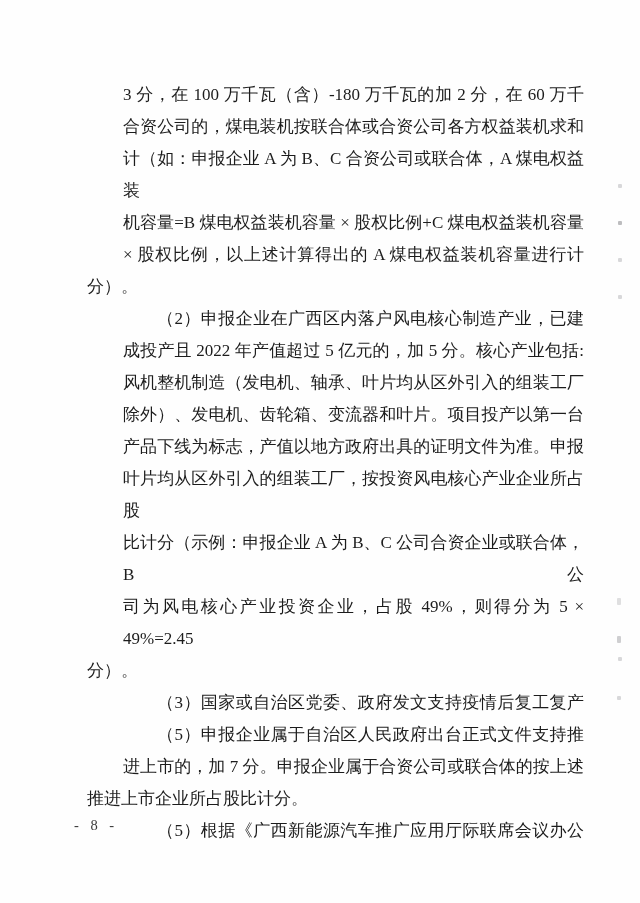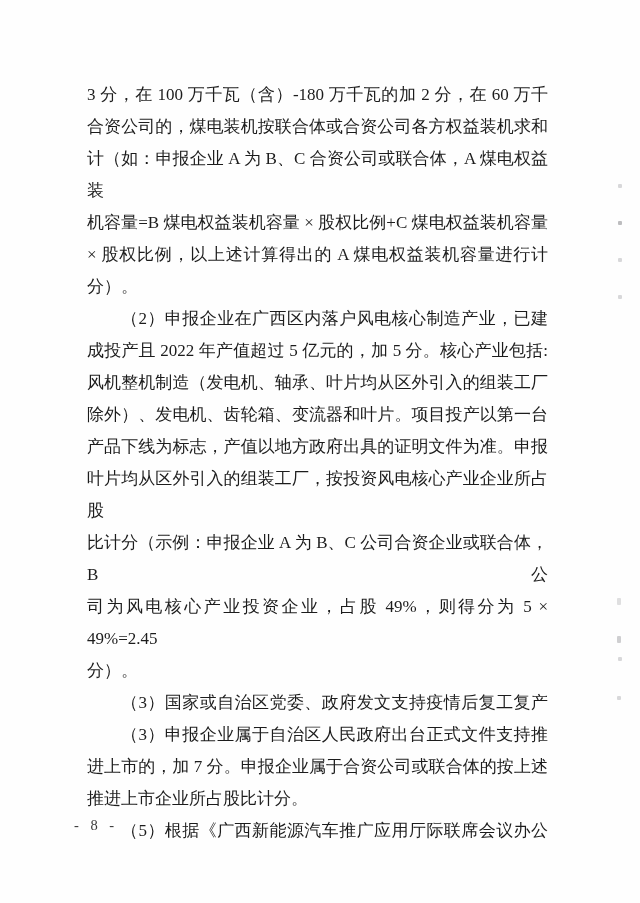--- a/index.html
+++ b/index.html
@@ -33,20 +33,21 @@
     width: 100%;
     white-space: nowrap;
     text-align: justify;
     text-justify: inter-character;
   }
   
   .line.justify {
     text-align-last: justify;
     -moz-text-align-last: justify;
     white-space: normal;
+    margin-left: 36px;
   }
   
   .line.last {
     text-align: left;
     text-align-last: left;
   }
   
   .line.indent {
     text-indent: 2em;
   }
@@ -91,21 +92,21 @@
     <div class="line justify indent">（2）申报企业在广西区内落户风电核心制造产业，已建</div>
     <div class="line justify">成投产且 2022 年产值超过 5 亿元的，加 5 分。核心产业包括:</div>
     <div class="line justify">风机整机制造（发电机、轴承、叶片均从区外引入的组装工厂</div>
     <div class="line justify">除外）、发电机、齿轮箱、变流器和叶片。项目投产以第一台</div>
     <div class="line justify">产品下线为标志，产值以地方政府出具的证明文件为准。申报</div>
     <div class="line justify">叶片均从区外引入的组装工厂，按投资风电核心产业企业所占股</div>
     <div class="line justify">比计分（示例：申报企业 A 为 B、C 公司合资企业或联合体，B 公</div>
     <div class="line justify">司为风电核心产业投资企业，占股 49%，则得分为 5 × 49%=2.45</div>
     <div class="line last">分）。</div>
     <div class="line justify indent">（3）国家或自治区党委、政府发文支持疫情后复工复产</div>
-    <div class="line justify indent">（3）申报企业属于自治区人民政府出台正式文件支持推</div>
+    <div class="line justify indent">（5）申报企业属于自治区人民政府出台正式文件支持推</div>
     <div class="line justify">进上市的，加 7 分。申报企业属于合资公司或联合体的按上述</div>
     <div class="line last">推进上市企业所占股比计分。</div>
     <div class="line justify indent">（5）根据《广西新能源汽车推广应用厅际联席会议办公</div>
   </div>
 
   <div class="page-number">- 8 -</div>
 
   <div class="specks">
     <div class="speck"></div>
     <div class="speck"></div>

